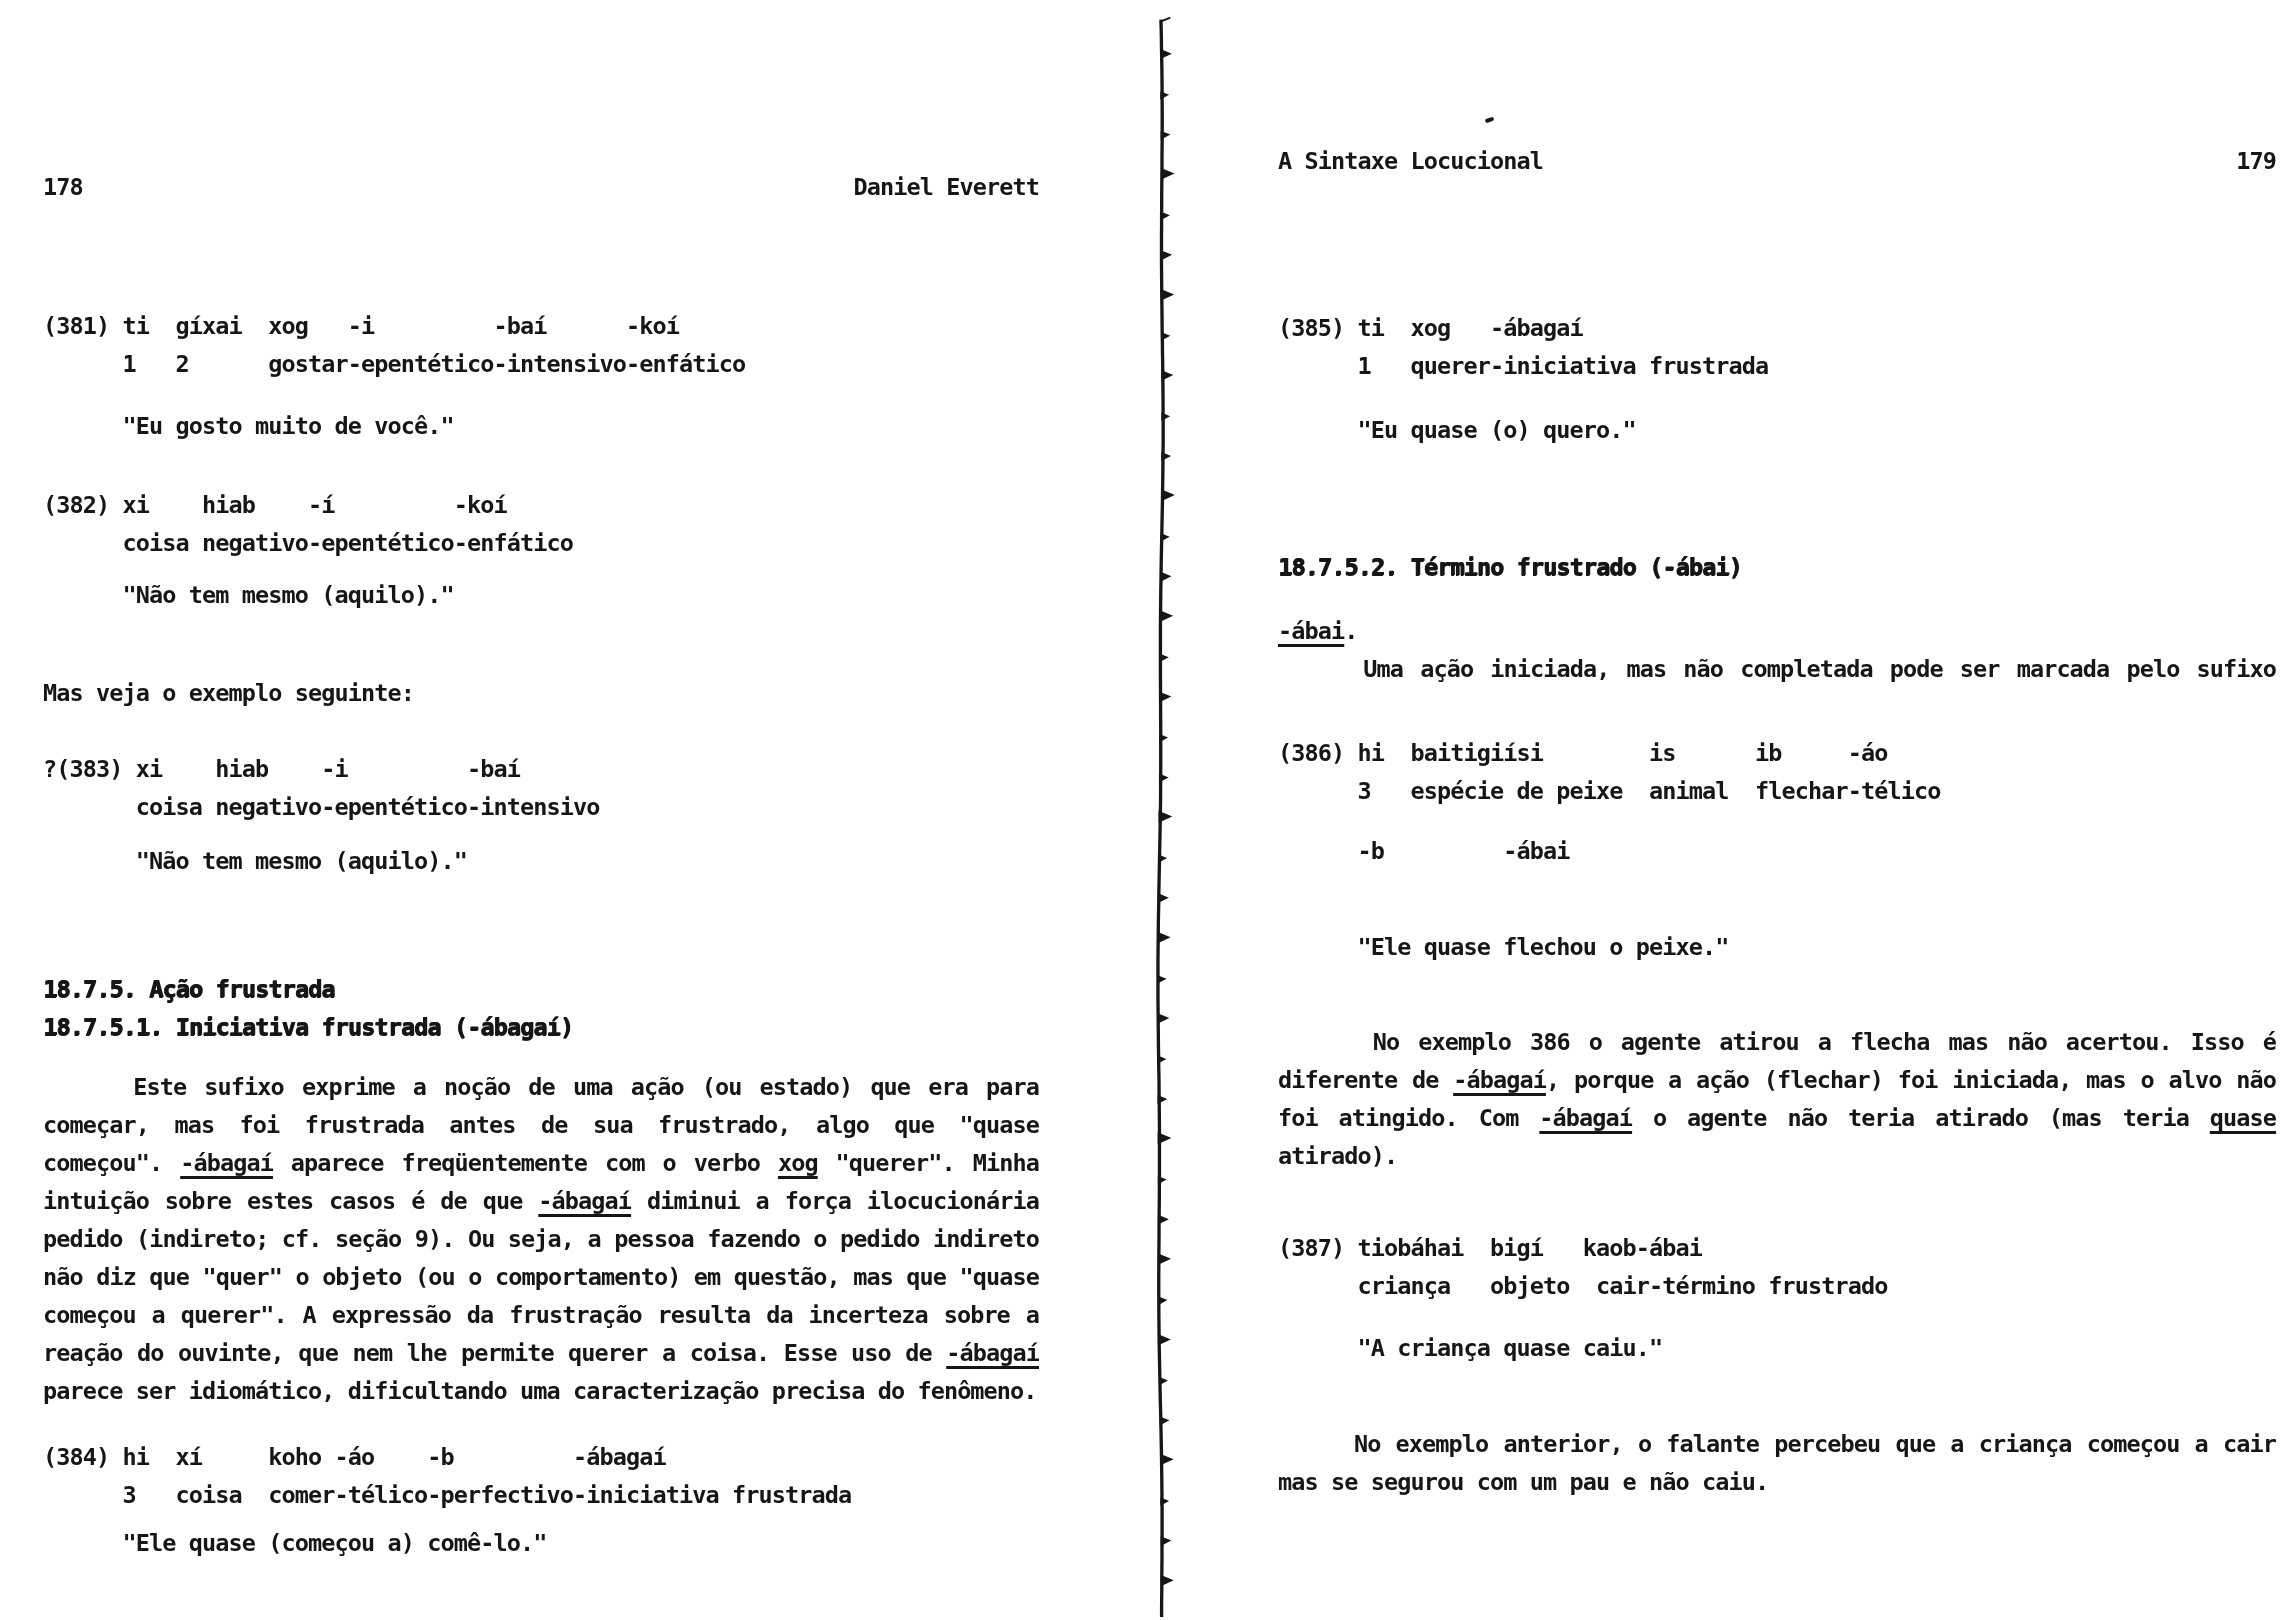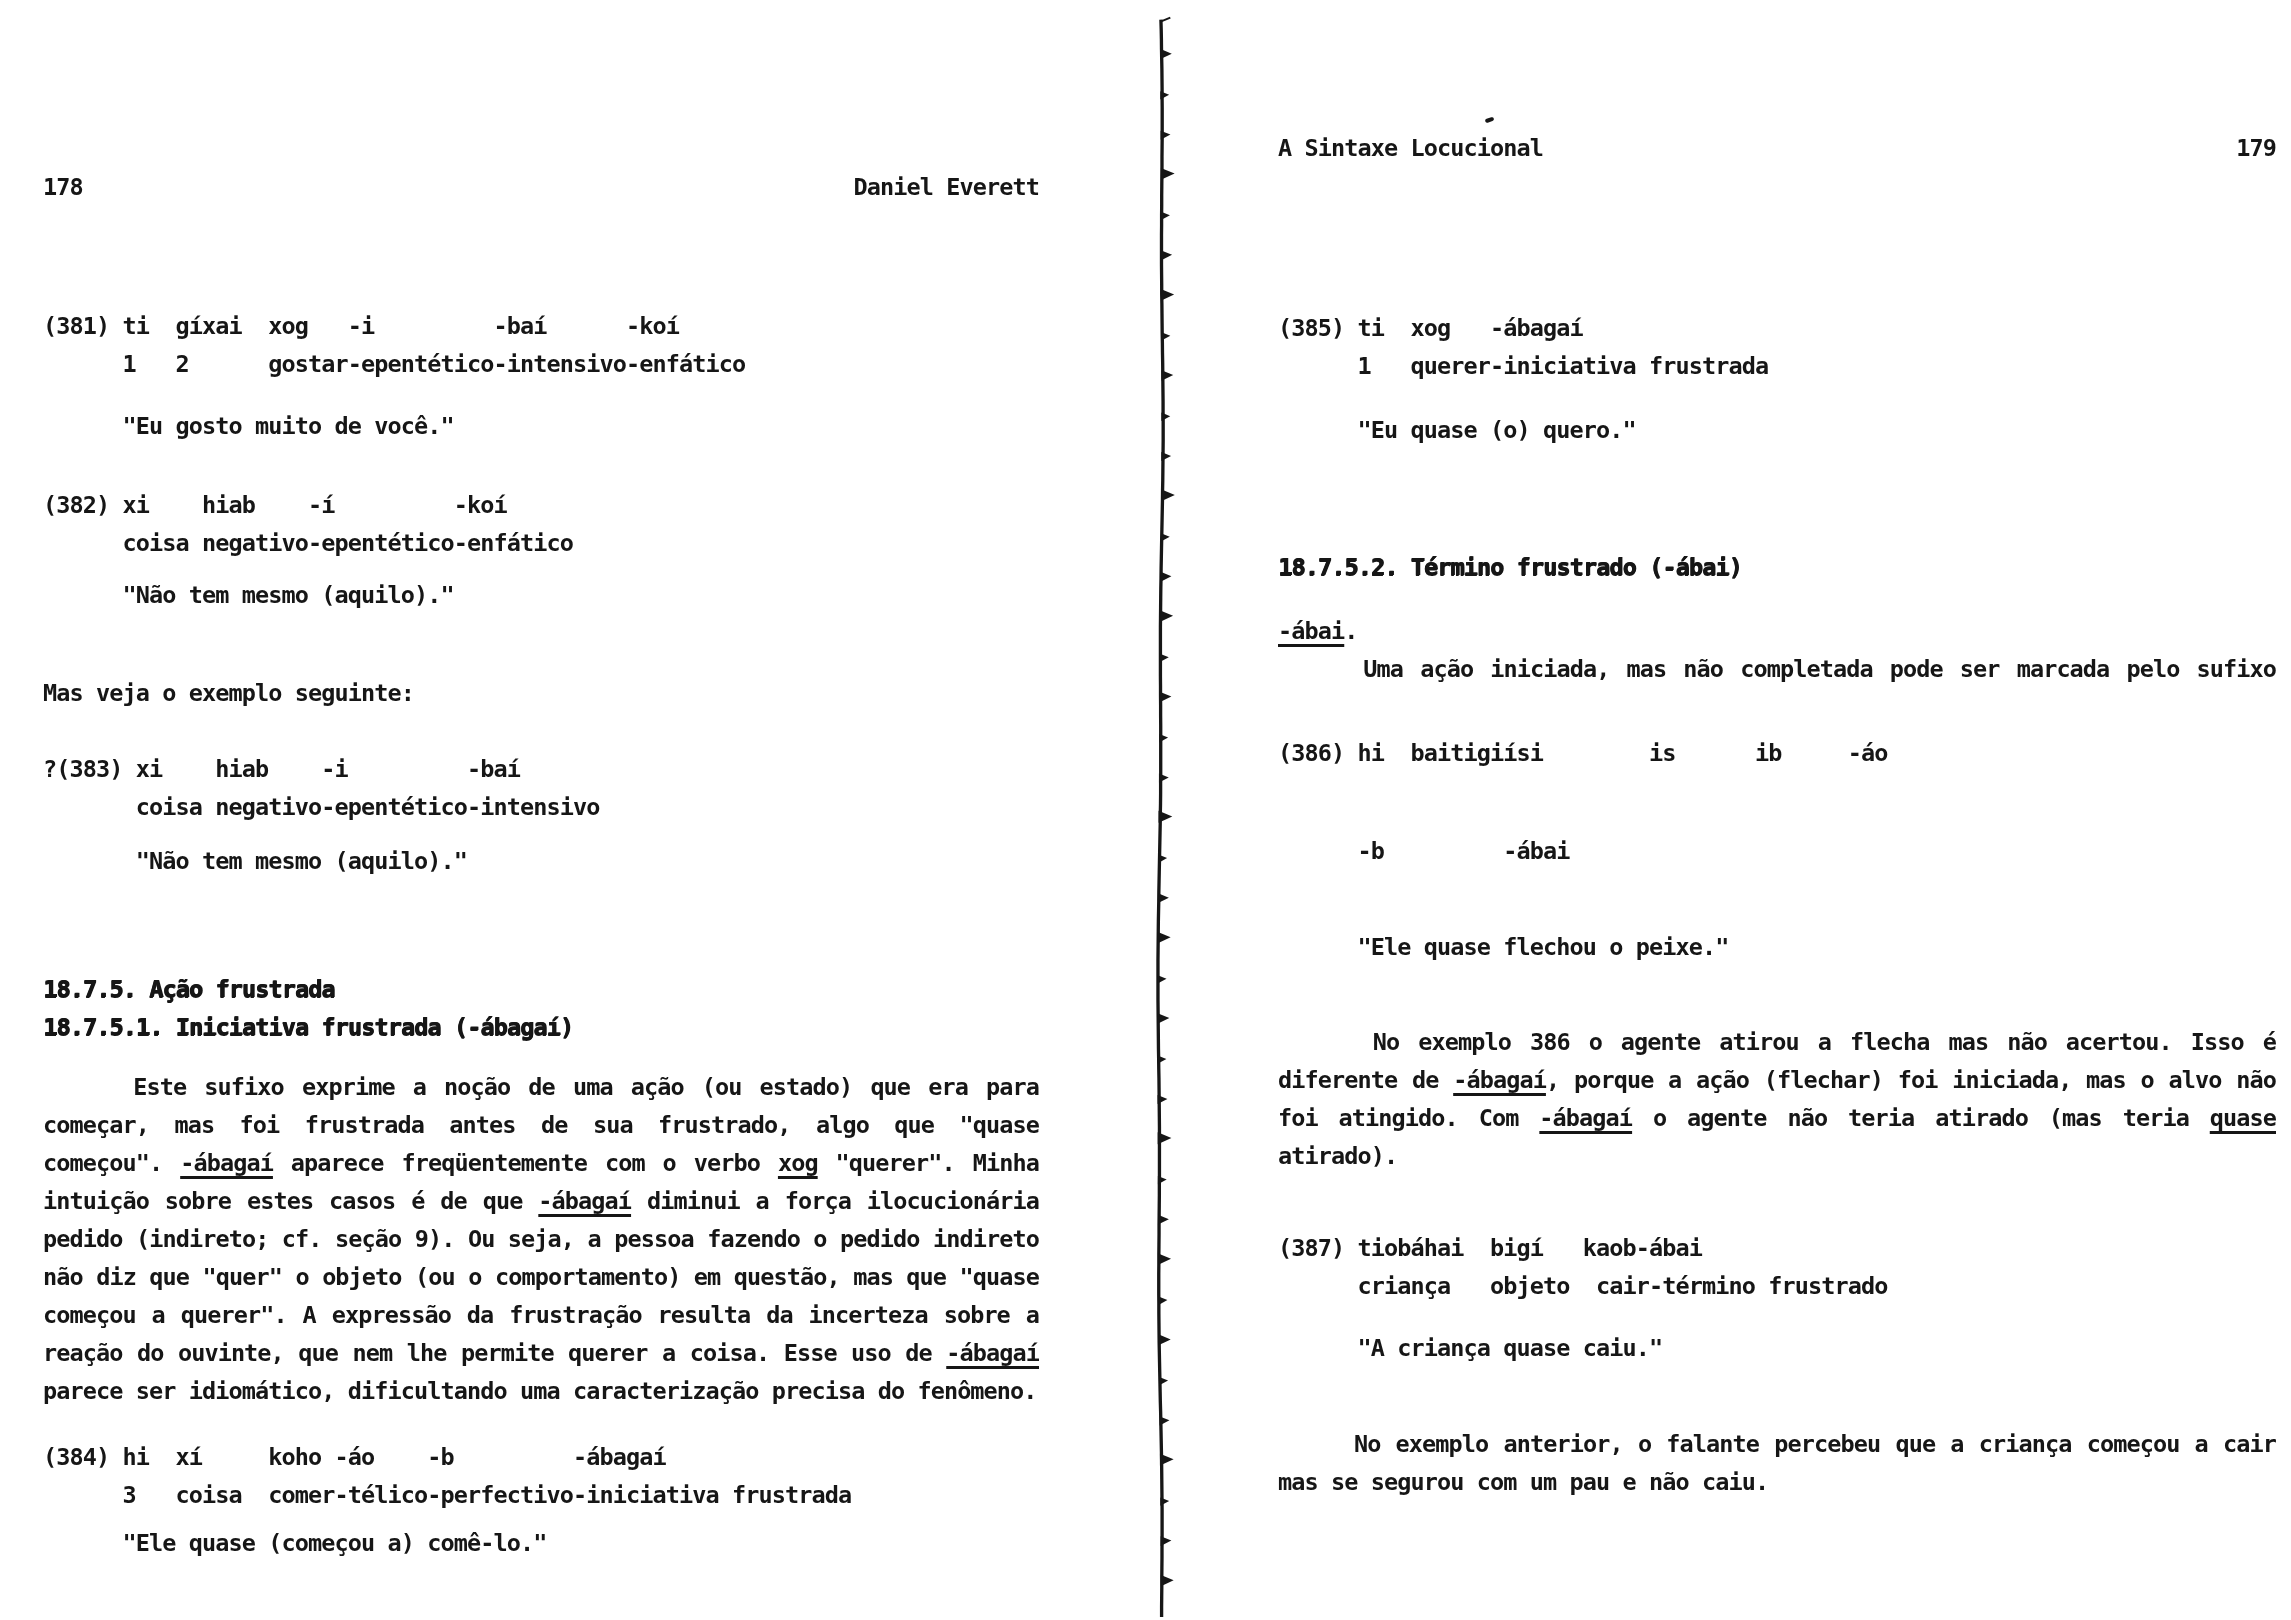--- a/index.html
+++ b/index.html
@@ -11,21 +11,21 @@
     font-size:23.5px;
     letter-spacing:-0.9px;
     color:#161616;
   }
   .scan{position:absolute;inset:0;}
   .page{position:absolute;top:0;height:1620px;}
   .page.left{left:43px;width:996px;}
   .page.right{left:1278px;width:998px;}
   .pagehead{position:absolute;left:0;width:100%;display:flex;justify-content:space-between;}
   .page.left .pagehead{top:173px;}
-  .page.right .pagehead{top:134px;text-align:right;}
+  .page.right .pagehead{top:147px;text-align:right;}
   .blocks{position:absolute;left:0;top:12px;width:100%;height:100%;margin-top:46px;}
   .block{position:absolute;left:0;width:100%;}
   .line{height:38px;line-height:38px;}
   .block.pre .line{white-space:pre;}
   .block.head .line{text-shadow:0.9px 0 0 currentColor,0 0.6px 0 currentColor;}
   .line.j{text-align:justify;overflow:hidden;}
   .line.j::after{content:"";display:inline-block;width:100%;}
   u{text-decoration:underline;text-decoration-thickness:2.9px;text-underline-offset:4.9px;}
   
   #blk-l-ex381{top:249px}   #blk-l-ex381-q{top:349px}
@@ -166,20 +166,21 @@
         </div>
         <div class="block head" id="blk-r-heading">
           <div class="line">18.7.5.2. Término frustrado (-ábai)</div>
         </div>
         <div class="block para" id="blk-r-para1">
           <div class="line"><u>-ábai</u>.</div>
           <div class="line j">&nbsp;&nbsp;&nbsp;&nbsp;&nbsp;Uma ação iniciada, mas não completada pode ser marcada pelo sufixo</div>
         </div>
         <div class="block pre" id="blk-r-ex386">
           <div class="line">(386) hi  baitigiísi        is      ib     -áo</div>
+          <div class="line">      3   espécie de peixe  animal  flechar-télico</div>
         </div>
         <div class="block pre" id="blk-r-ex386b">
           <div class="line">      -b         -ábai</div>
         </div>
         <div class="block pre" id="blk-r-ex386-q">
           <div class="line">      "Ele quase flechou o peixe."</div>
         </div>
         <div class="block para" id="blk-r-para2">
           <div class="line j">&nbsp;&nbsp;&nbsp;&nbsp;&nbsp;No exemplo 386 o agente atirou a flecha mas não acertou. Isso é</div>
           <div class="line j">diferente de <u>-ábagaí</u>, porque a ação (flechar) foi iniciada, mas o alvo não</div>

